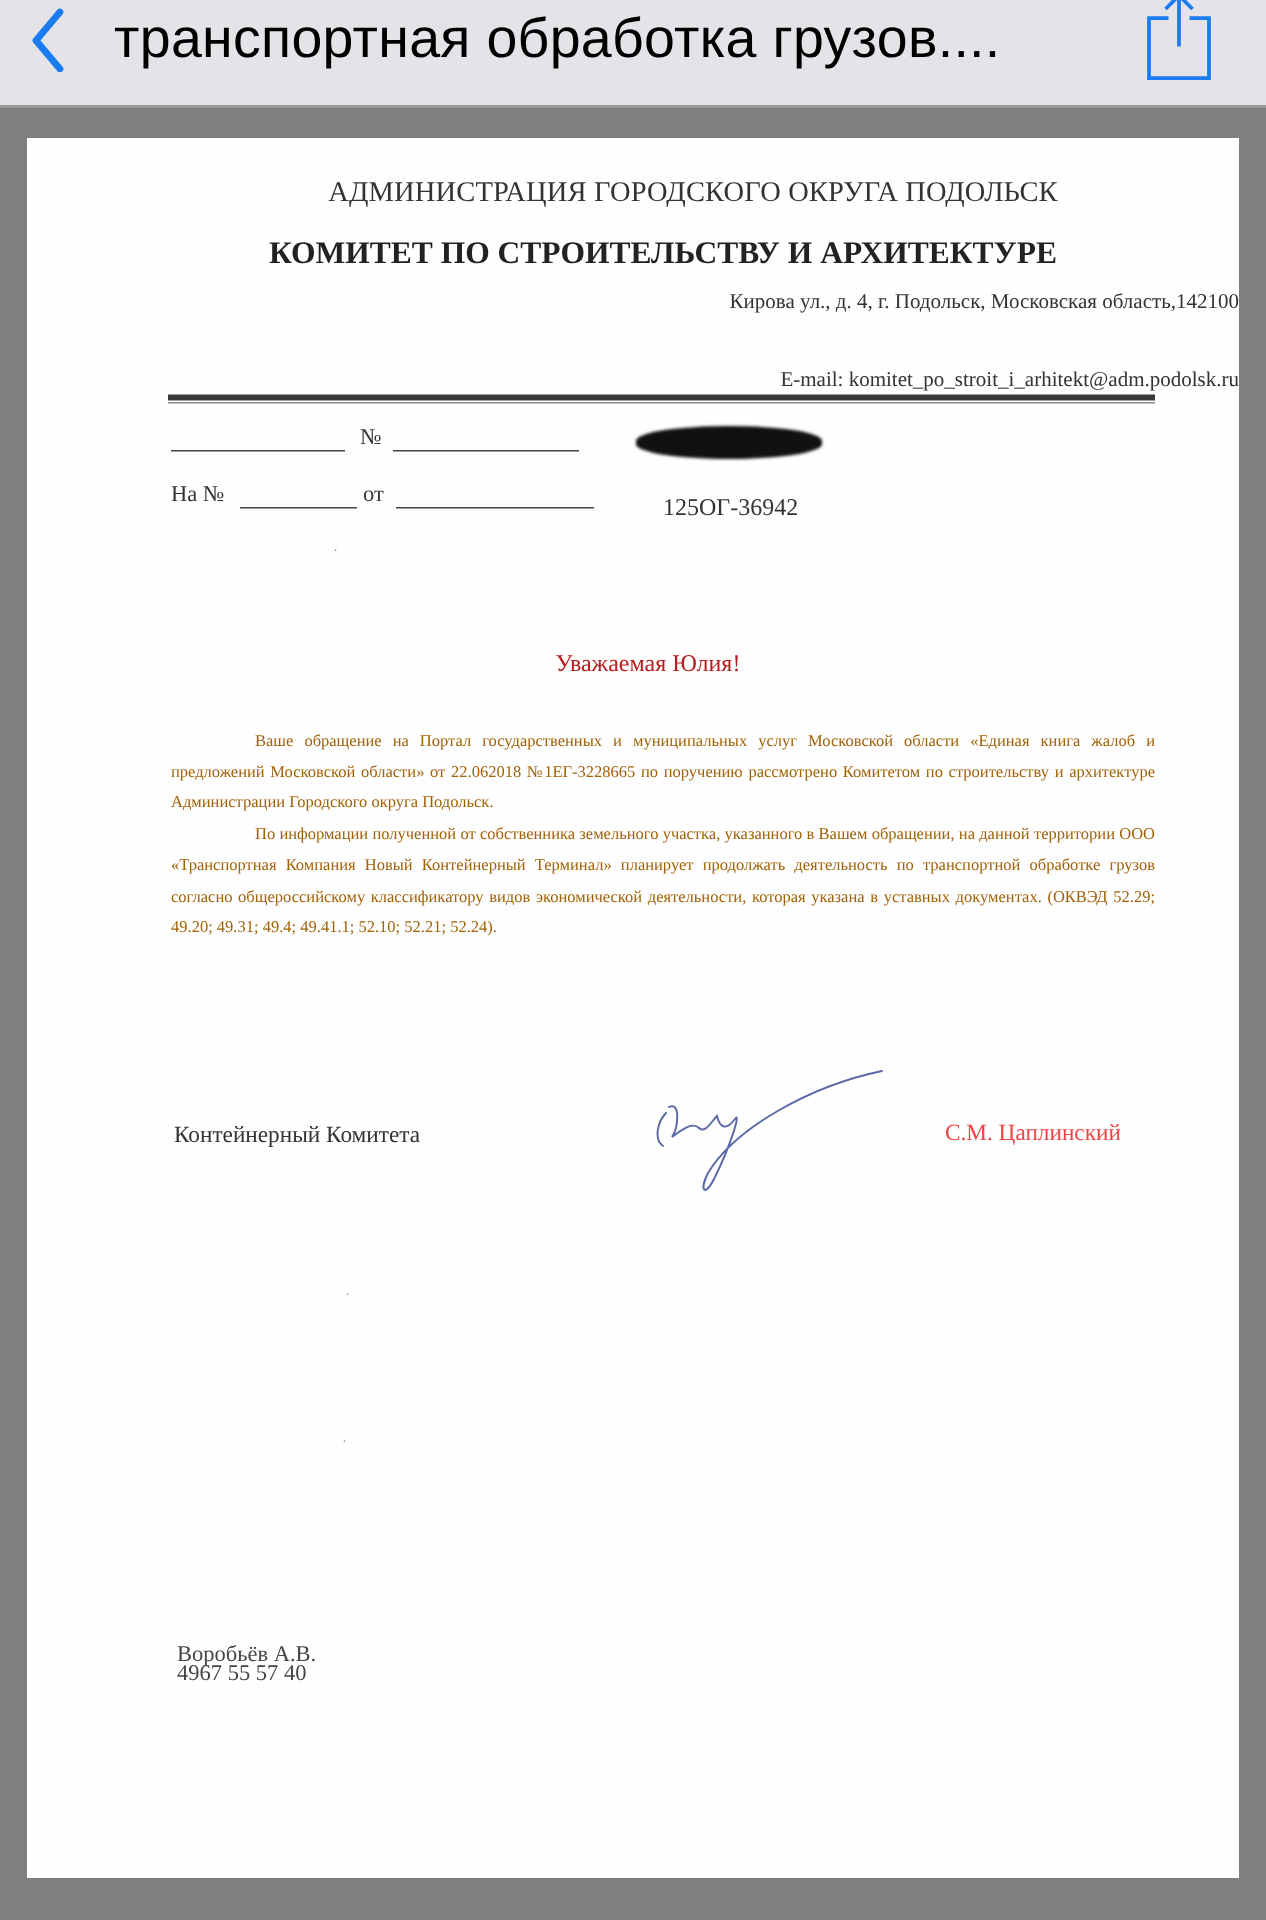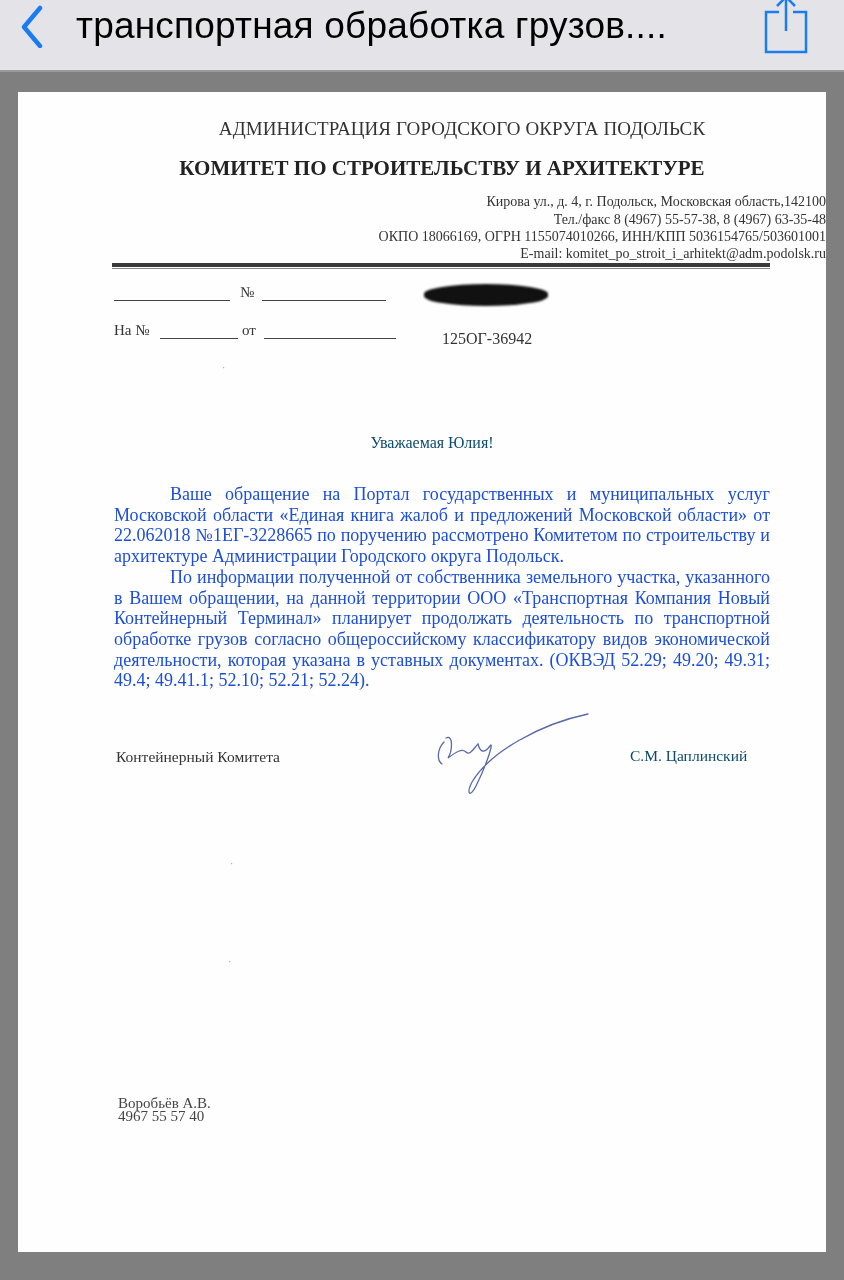--- a/index.html
+++ b/index.html
@@ -62,30 +62,30 @@
   .redact {
     position: absolute; left: 406px; top: 192px; width: 124px; height: 22px;
     background: #111; border-radius: 50% / 45%;
     filter: blur(1.2px);
   }
   .refnum {
     position: absolute; left: 424px; top: 238px; font-size: 16px; color: #333;
   }
   .greeting {
     position: absolute; left: 0; width: 100%; top: 342px; text-align: center;
-    font-size: 16px; color: #0c4a6e; padding-left: 20px; box-sizing: border-box;
+    font-size: 16px; color: #b91c1c; padding-left: 20px; box-sizing: border-box;
   }
   .body-text {
     position: absolute; left: 96px; width: 656px; top: 392px;
-    font-size: 18px; line-height: 20.7px; color: #1d4ed8;
+    font-size: 11px; line-height: 20.7px; color: #a16207;
     text-align: justify;
   }
   .body-text p { margin: 0; text-indent: 56px; }
   .sig-title { position: absolute; left: 98px; top: 656px; font-size: 15.5px; color: #333; }
-  .sig-name { position: absolute; left: 612px; top: 655px; font-size: 15.5px; color: #0c4a6e; }
+  .sig-name { position: absolute; left: 612px; top: 655px; font-size: 15.5px; color: #ef4444; }
   .signature { position: absolute; left: 412px; top: 620px; width: 170px; height: 90px; }
   .exec-name { position: absolute; left: 100px; top: 1005px; font-size: 15px; color: #444; line-height: 13px; }
   .speck { position: absolute; color: #999; font-size: 10px; }
 </style>
 </head>
 <body>
 
 <div class="navbar">
   <div class="back-btn">
     <svg width="40" height="44" viewBox="0 0 40 44">
@@ -100,22 +100,20 @@
       <line x1="26" y1="-2" x2="26" y2="31" stroke="#1a7cf0" stroke-width="2.5"></line>
       <polyline points="17,6 26,-3 35,6" fill="none" stroke="#1a7cf0" stroke-width="2.5"></polyline>
     </svg>
   </div>
 </div>
 
 <div class="page">
   <div class="hdr1">АДМИНИСТРАЦИЯ ГОРОДСКОГО ОКРУГА ПОДОЛЬСК</div>
   <div class="hdr2">КОМИТЕТ ПО СТРОИТЕЛЬСТВУ И АРХИТЕКТУРЕ</div>
   <div class="addr" style="top:102px;">Кирова ул., д. 4, г. Подольск, Московская область,142100</div>
-  <div class="addr" style="top:120px;">Тел./факс 8 (4967) 55-57-38, 8 (4967) 63-35-48</div>
-  <div class="addr" style="top:137px;">ОКПО 18066169, ОГРН 1155074010266, ИНН/КПП 5036154765/503601001</div>
   <div class="addr" style="top:154px;">E-mail: komitet_po_stroit_i_arhitekt@adm.podolsk.ru</div>
   <div class="rule"></div>
   <div class="rule2"></div>
 
   <div class="blank" style="left:96px; top:208px; width:116px;"></div>
   <div class="regline" style="left:222px; top:192px;">№</div>
   <div class="blank" style="left:244px; top:208px; width:124px;"></div>
 
   <div class="regline" style="left:96px; top:230px;">На №</div>
   <div class="blank" style="left:142px; top:246px; width:78px;"></div>

